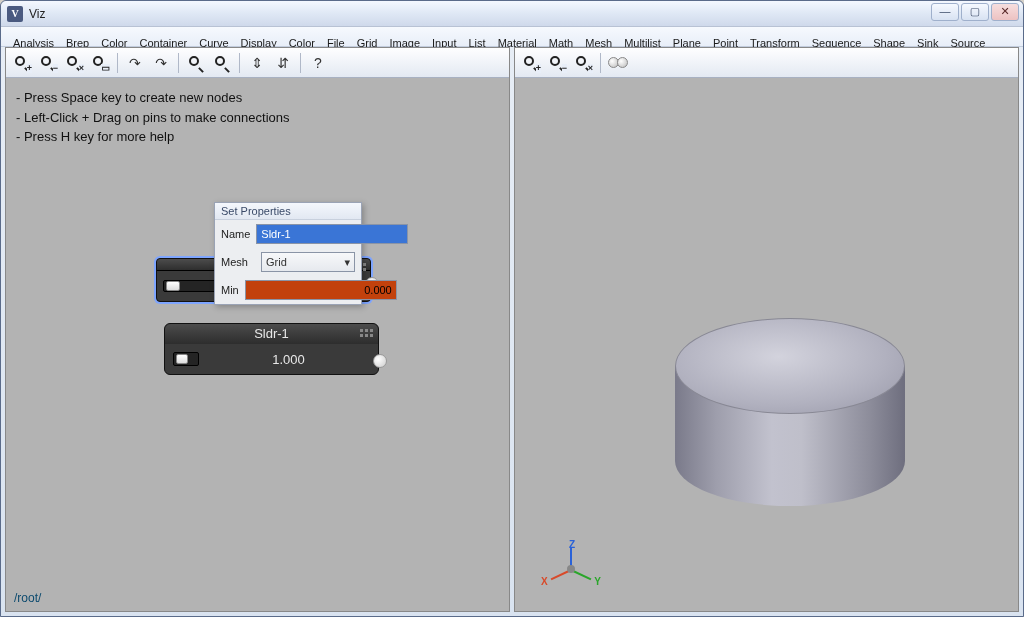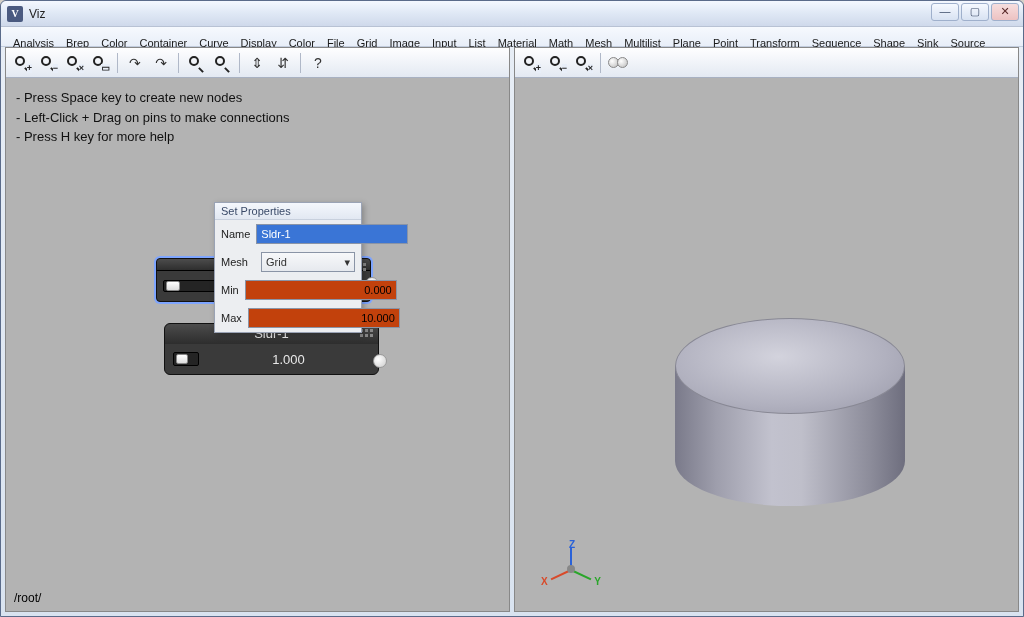--- a/index.html
+++ b/index.html
@@ -133,21 +133,21 @@
   .help-text {
     position: absolute;
     left: 10px; top: 40px;
     font-size: 13px; color: #111;
     line-height: 1.5;
   }
 
   .status-path {
     position: absolute;
     left: 8px; bottom: 6px;
-    font-size: 12px; color: #000000;
+    font-size: 12px; color: #0c4a6e;
   }
 
   
   .node-small {
     position: absolute;
     left: 150px; top: 210px;
     width: 215px; height: 44px;
     background: #3a3a3a;
     border: 1px solid #111;
     border-radius: 4px;
@@ -524,24 +524,20 @@
           <div class="lbl">Mesh</div>
           <div class="select">
             <span>Grid</span>
             <span>▾</span>
           </div>
         </div>
         <div class="row">
           <div class="lbl">Min</div>
           <input class="text num" value="0.000" style="">
         </div>
-        <div class="row">
-          <div class="lbl">Max</div>
-          <input class="text num" value="10.000" style="">
-        </div>
       </div>
 
       <div class="status-path">/root/</div>
     </div>
 
     <div class="panel">
       <div class="toolbar">
         <div class="tool-btn">
             <div class="mag">
               <div class="lens"></div>

